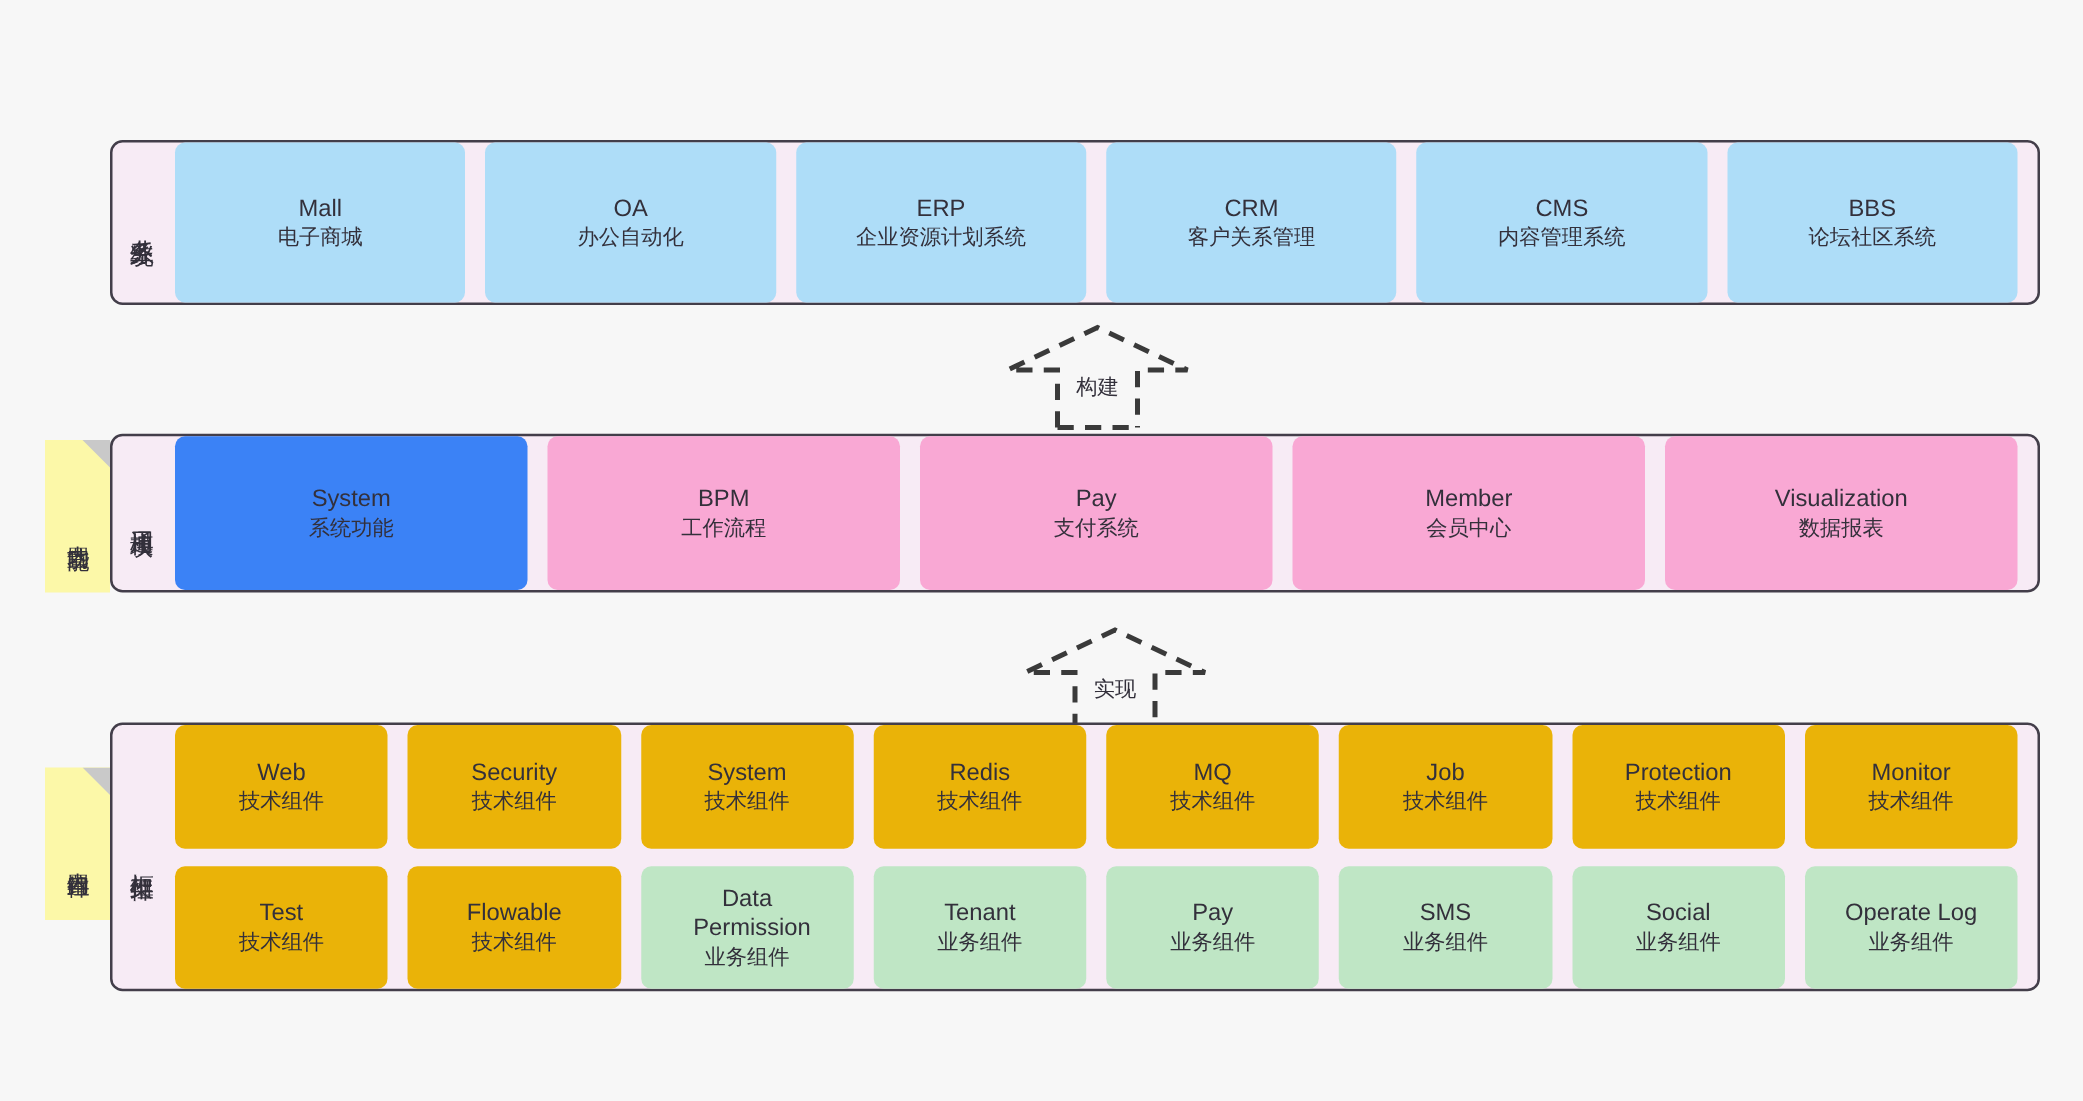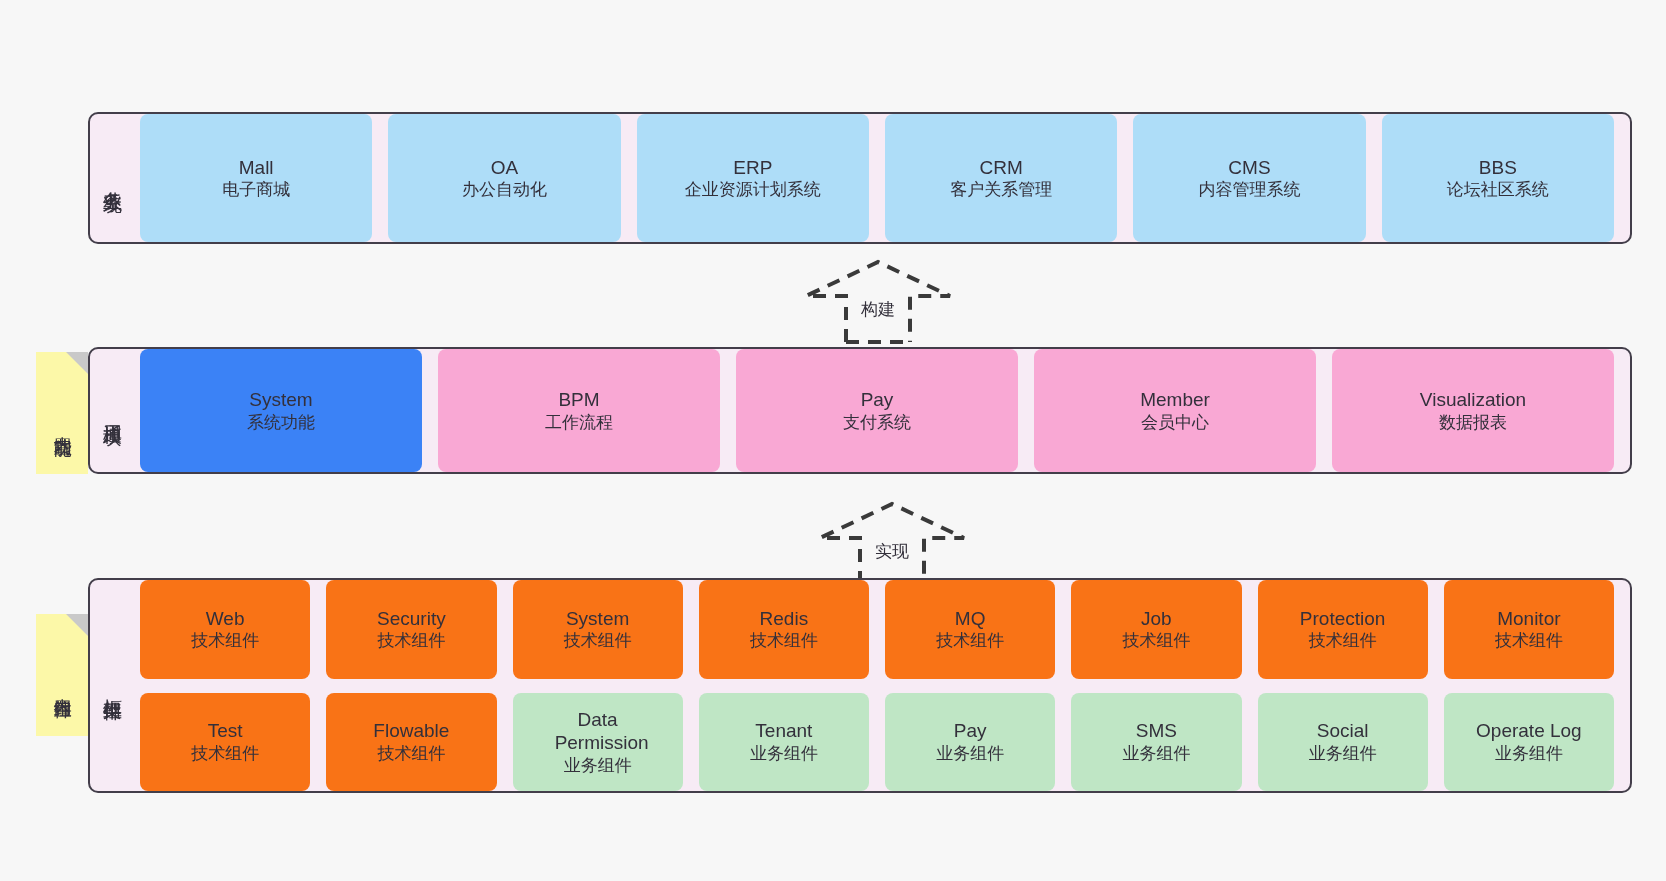--- a/index.html
+++ b/index.html
@@ -86,21 +86,21 @@
     font-size: 19px;
     white-space: normal;
   }
   .node .n-sub {
     font-size: 17px;
   }
 
   .c-blue       { background: #AEDDF8; }
   .c-red        { background: #3b82f6; }
   .c-pink       { background: #f9a8d4; }
-  .c-green      { background: #f97316; }
+  .c-green      { background: #eab308; }
   .c-lightgreen { background: #BFE6C5; }
 
   
   .note {
     position: absolute;
     background: #FCF8A8;
     box-sizing: border-box;
     display: flex;
     align-items: center;
     justify-content: center;

